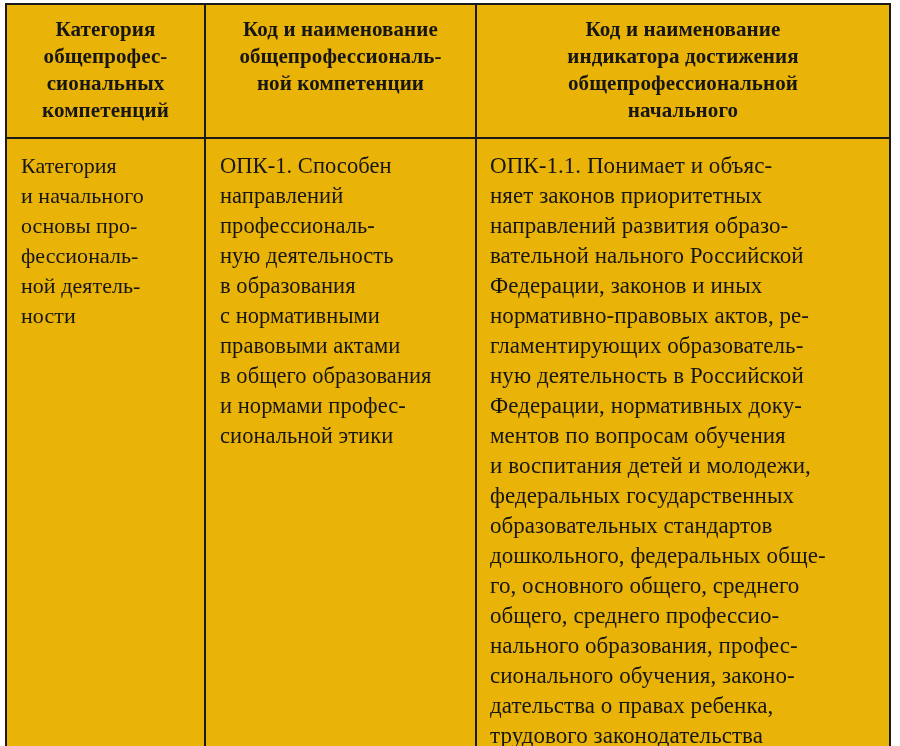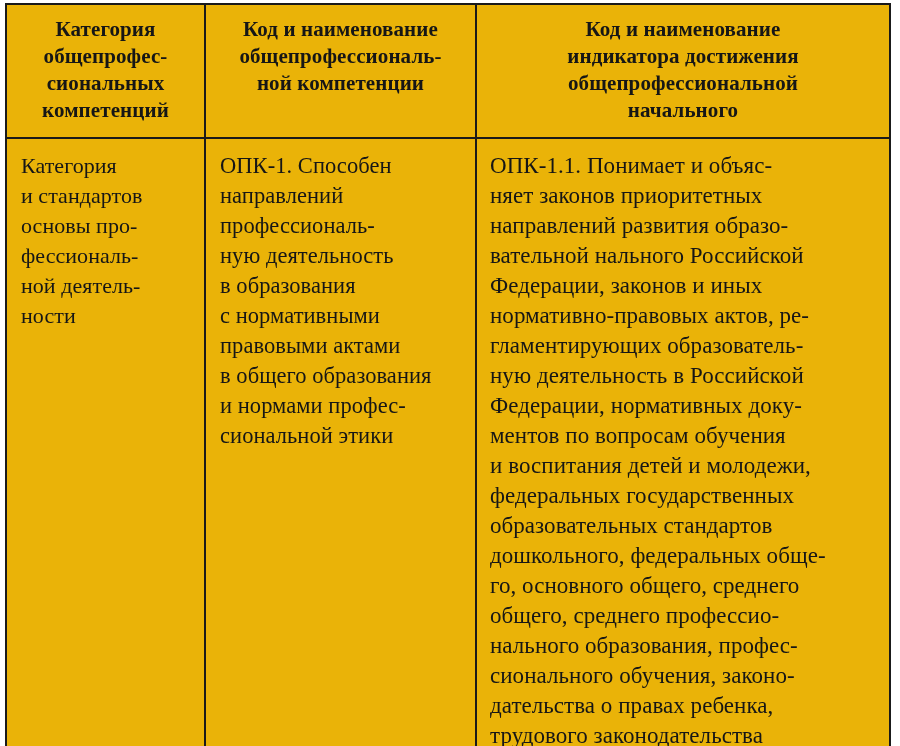--- a/index.html
+++ b/index.html
@@ -151,21 +151,21 @@
         </th>
       </tr>
     </thead>
 
     <tbody>
       <tr class="body-row">
 
         <td class="cell-1">
           <span class="lines">
             <span class="bline">Категория</span>
-            <span class="bline">и стандартов</span>
+            <span class="bline">и начального</span>
             <span class="bline">основы про-</span>
             <span class="bline">фессиональ-</span>
             <span class="bline">ной деятель-</span>
             <span class="bline">ности</span>
           </span>
         </td>
 
         <td class="cell-2">
           <span class="lines">
             <span class="bline">ОПК-1. Способен</span>

